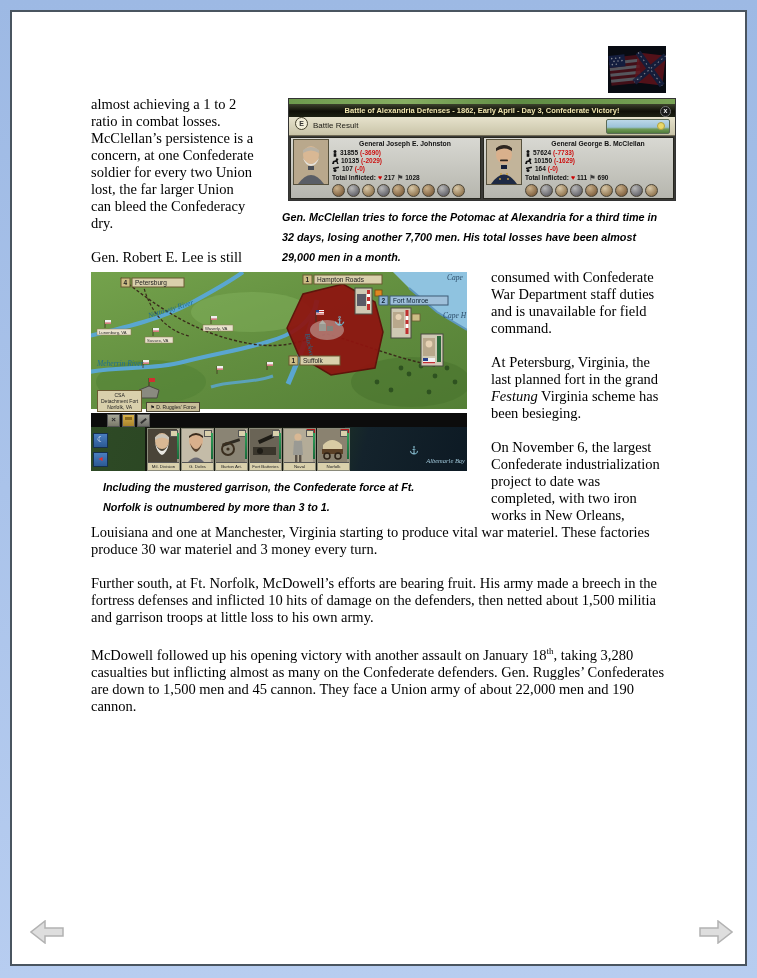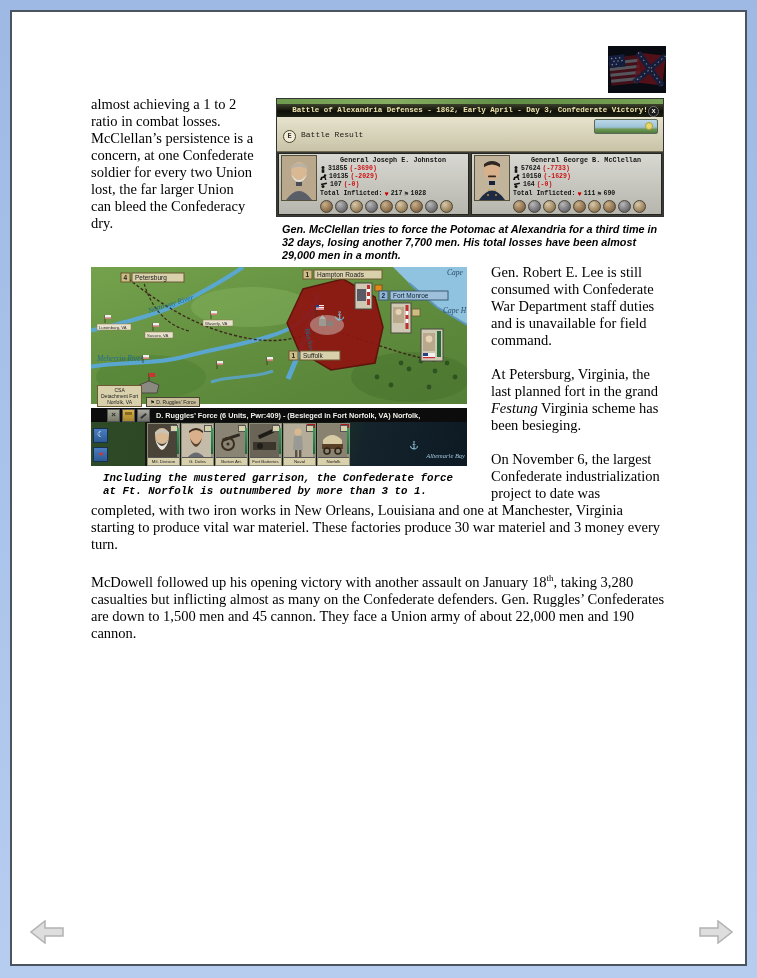--- a/index.html
+++ b/index.html
@@ -7,45 +7,45 @@
   .page{position:absolute;left:10px;top:10px;right:10px;bottom:12px;background:#ffffff;border:2px solid #4a5560;}
   .content{position:absolute;inset:0;padding:84px 79px 0 79px;font-size:14.5px;line-height:17px;color:#000;}
   .content p{margin:0 0 17px 0;}
   p.nomargin{margin:0;}
   h1.title{font-size:15px;line-height:17px;margin:0 0 19px 0;font-weight:bold;}
   sup{font-size:9px;}
   .logo{position:absolute;top:34px;right:79px;width:58px;height:47px;background:#0a0c14;overflow:hidden;}
 
   
   figure.battlefig{float:right;width:398px;margin:2px 0 2px 12px;padding:0;}
-  .dialog{width:386px;margin-left:8px;border:1px solid #333;background:#c9c9c3;font-family:Liberation Mono, monospace;}
+  .dialog{width:386px;margin-left:20px;border:1px solid #333;background:#c9c9c3;font-family:Liberation Sans, sans-serif;}
   .dlg-mapstrip{height:5px;background:linear-gradient(90deg,#6d9a4d,#87ae62 30%,#5f8c44 60%,#79a355);}
   .dlg-title{position:relative;height:13px;background:linear-gradient(180deg,#3c422c,#101008 55%,#1c2012);color:#efe5ad;font-size:7.5px;font-weight:bold;line-height:13px;text-align:center;}
   .dlg-close{position:absolute;right:4px;top:2px;width:9px;height:9px;border-radius:50%;background:#1a1a1a;border:1px solid #777;color:#eee;font-size:7px;line-height:8px;text-align:center;}
-  .dlg-toolbar{position:relative;height:18px;background:linear-gradient(180deg,#e6e2cc,#c9c4a8);border-bottom:1px solid #716b55;display:flex;align-items:flex-end;padding:8px 6px;}
+  .dlg-toolbar{position:relative;height:18px;background:linear-gradient(180deg,#e6e2cc,#c9c4a8);border-bottom:1px solid #716b55;display:flex;align-items:flex-start;padding:0 6px;}
   .dlg-ebadge{width:11px;height:11px;border-radius:50%;border:1px solid #44402c;background:#f2eed8;font-size:7px;font-weight:bold;text-align:center;line-height:11px;color:#333;}
   .dlg-result{margin-left:5px;font-size:8px;color:#22201a;}
   .dlg-minimap{position:absolute;right:5px;top:2px;width:62px;height:13px;border:1px solid #5a6a55;border-radius:2px;background:linear-gradient(180deg,#bcd8e8 0%,#9cc2d8 55%,#6f9a55 70%,#507c3c 100%);}
   .dlg-sun{position:absolute;right:4px;top:2px;width:6px;height:6px;border-radius:50%;background:#e8d86a;border:1px solid #b0a040;}
   .dlg-panels{display:flex;gap:2px;background:#3a3a36;padding:1px;}
   .bpanel{flex:1;border:1px solid #26261f;background:linear-gradient(180deg,#d8d8d2,#b6b6ae);padding:1px 2px;display:flex;}
   .portrait{width:34px;height:44px;flex:0 0 34px;border:1px solid #55503c;margin-right:3px;}
   .bstats{flex:1;font-size:6.5px;line-height:8px;font-weight:bold;color:#111;}
   .bname{text-align:center;font-size:6.8px;margin:1px 0 1px 0;}
   .statline{display:flex;align-items:center;gap:2px;}
   .loss{color:#cc1111;}
   .inflicted{margin-top:1px;}
   .heart{color:#cc0000;font-size:7px;}
   .flagp{color:#3a3a3a;font-size:7px;}
   .unitdots{display:flex;gap:2px;margin-top:2px;}
   .udot{width:11px;height:11px;border-radius:50%;border:1px solid #4a4436;}
   .udot:nth-child(odd){background:radial-gradient(circle at 35% 30%,#c9b08a,#6a4a2a);}
   .udot:nth-child(even){background:radial-gradient(circle at 35% 30%,#b8b8b8,#4a4a52);}
   .udot:nth-child(3n){background:radial-gradient(circle at 35% 30%,#d8c8a8,#7a5c34);}
-  figcaption.cap{font-family:"Liberation Sans",sans-serif;font-weight:bold;font-style:italic;font-size:10.8px;line-height:13px;color:#000;padding:6px 2px 0 14px;}
+  figcaption.cap{font-family:"Liberation Sans",sans-serif;font-weight:bold;font-style:italic;font-size:10.8px;line-height:20px;color:#000;padding:6px 2px 0 14px;}
 
   
   figure.mapfig{float:left;width:388px;margin:3px 12px 0 0;padding:0;}
   .mapbox{position:relative;width:376px;font-family:"Liberation Sans",sans-serif;}
   .map-tooltips{position:absolute;left:6px;top:118px;display:flex;gap:4px;align-items:flex-end;}
   .tip1{background:#d9d0ac;border:1px solid #6b5a33;font-size:5px;line-height:6px;text-align:center;padding:1px 3px;color:#1c1c1c;}
   .tip2{background:#c9bf9a;border:1px solid #4a4434;font-size:5px;line-height:6px;text-align:center;padding:1px 3px;color:#1c1c1c;}
   .statusbar{position:relative;height:14px;background:#0c0c0c;display:flex;align-items:center;gap:2px;padding-left:16px;}
   .sb-btn{width:11px;height:11px;border:1px solid #555;position:relative;flex:0 0 11px;}
   .sb-btn.b1{background:linear-gradient(180deg,#a8a898,#7a7a6a);color:#2a2a2a;font-size:8px;line-height:10px;text-align:center;font-weight:bold;}
@@ -418,21 +418,20 @@
               <span>⚑</span>
               <span>D. Ruggles’ Force</span>
             </div>
           </div>
 
           
           <div class="statusbar">
             <span class="sb-btn b1">×</span>
             <span class="sb-btn b2"></span>
             <span class="sb-btn b3"></span>
-            <span class="sb-text">D. Ruggles’ Force (6 Units, Pwr:409) -   (Besieged in Fort Norfolk, VA) Norfolk,</span>
           </div>
 
           
           <div class="unitrow">
             <div class="cardback"></div>
             <div class="cards">
               <div class="ucard">
                 <svg width="29" height="33">
                     <rect width="29" height="33" fill="#4a4438"></rect>
                     <ellipse cx="14" cy="12" rx="7" ry="8" fill="#d9b894"></ellipse>
@@ -499,30 +498,31 @@
               </div>
             </div>
             <span class="anchor2">⚓</span>
             <span class="bay-label">Albemarle Bay</span>
             <div class="mapbtns">
               <span class="mbtn">☾</span>
               <span class="mbtn pause">◄</span>
             </div>
           </div>
         </div>
-        <figcaption class="cap" style="padding-left:12px;width:352px;font-family:Liberation Mono, monospace;">Including the mustered garrison, the Confederate force at Ft. Norfolk is outnumbered by more than 3 to 1.</figcaption>
+        <figcaption class="cap" style="padding-left:12px;width:352px;">Including the mustered garrison, the Confederate force at Ft. Norfolk is outnumbered by more than 3 to 1.</figcaption>
       </figure>
 
       <p>Gen. Robert E. Lee is still consumed with Confederate War Department staff duties and is unavailable for field command.</p>
 
       <p><span>At Petersburg, Virginia, the last planned fort in the grand </span><i>Festung</i><span> Virginia scheme has been besieging.</span></p>
 
       <p>On November 6, the largest Confederate industrialization project to date was completed, with two iron works in New Orleans, Louisiana and one at Manchester, Virginia starting to produce vital war materiel. These factories produce 30 war materiel and 3 money every turn.</p>
 
 
+      <p>Further south, at Ft. Norfolk, McDowell’s efforts are bearing fruit. His army made a breech in the fortress defenses and inflicted 10 hits of damage on the defenders, then netted about 1,500 militia and garrison troops at little loss to his own army.</p>
 
 
       <p><span>McDowell followed up his opening victory with another assault on January 18</span><sup>th</sup><span>, taking 3,280 casualties but inflicting almost as many on the Confederate defenders. Gen. Ruggles’ Confederates are down to 1,500 men and 45 cannon. They face a Union army of about 22,000 men and 190 cannon.</span></p>
 
     </div>
 
     <div class="nav-arrow prev">
       <svg width="34" height="24">
         <polygon points="33,8 15,8 15,1 1,12 15,23 15,16 33,16" fill="#dedede" stroke="#b2b2b2" stroke-width="1.5"></polygon>
       </svg>

